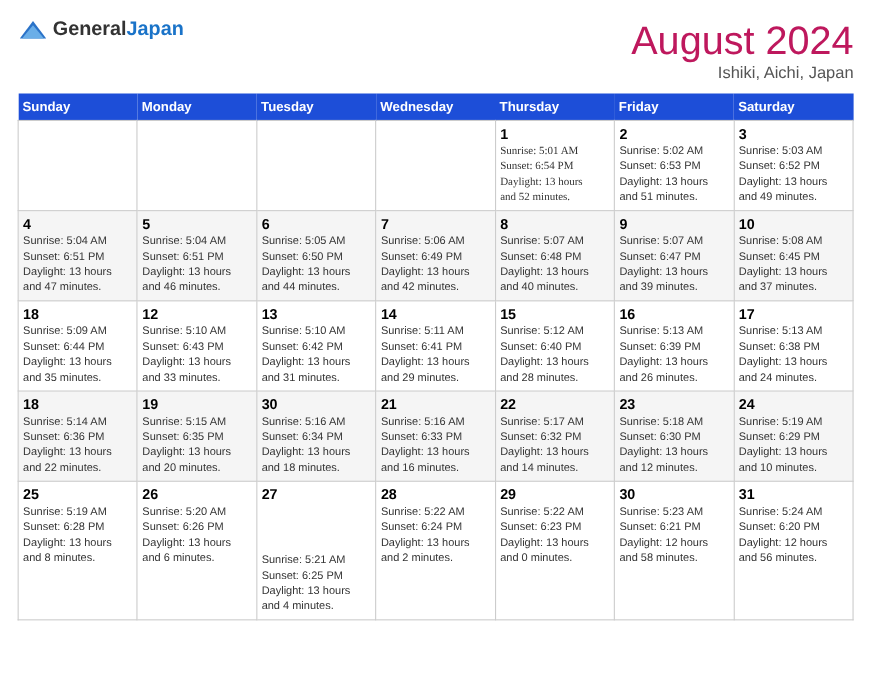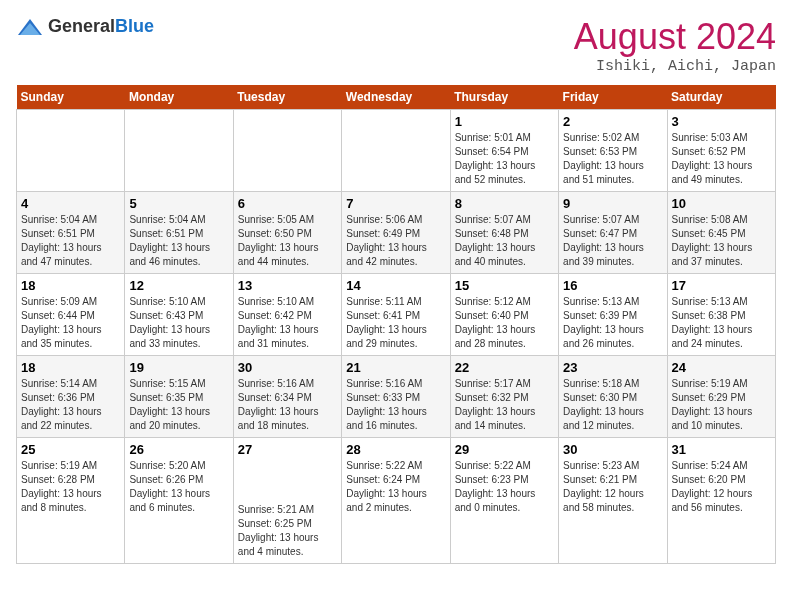--- a/index.html
+++ b/index.html
@@ -40,29 +40,28 @@
       text-align: right;
     }
     .month-title {
       font-size: 36px;
       font-weight: normal;
       color: #be185d;
     }
     .location-title {
       font-size: 15px;
       color: #555;
-      font-family: Liberation Mono, monospace;
     }
     table {
       width: 100%;
       border-collapse: collapse;
       font-size: 11px;
     }
     thead tr th {
-      background-color: #c2410c;
+      background-color: #1d4ed8;
       color: #fff;
       padding: 5px 4px;
       text-align: left;
       font-size: 12px;
       font-weight: bold;
     }
     tbody tr td {
       border: 1px solid #ccc;
       vertical-align: top;
       padding: 4px 4px;
@@ -91,21 +90,21 @@
 </head>
 <body>
 
 <div class="header">
   <div class="logo">
     <svg class="logo-icon" viewBox="0 0 28 20" xmlns="http://www.w3.org/2000/svg">
       <polygon points="14,2 26,18 2,18" fill="#2a72c8"></polygon>
       <polygon points="14,6 24,18 4,18" fill="#6aaee8"></polygon>
     </svg>
     <div>
-      <span class="logo-text-general">General</span><span class="logo-text-blue">Blue</span>
+      <span class="logo-text-general">General</span><span class="logo-text-blue">Japan</span>
     </div>
   </div>
   <div class="title-block">
     <div class="month-title">August 2024</div>
     <div class="location-title">Ishiki, Aichi, Japan</div>
   </div>
 </div>
 
 <table>
   <thead>
@@ -120,21 +119,21 @@
       </tr>
   </thead>
   <tbody id="calendar-body">
   <tr>
         <td class="empty-cell"></td>
         <td class="empty-cell"></td>
         <td class="empty-cell"></td>
         <td class="empty-cell"></td>
         <td>
           <span class="day-num">1</span>
-          <div class="day-info" style="white-space: pre-line;">Sunrise: 5:01 AM
+          <div class="day-info" style="white-space: pre-line; font-family: Liberation Serif, serif;">Sunrise: 5:01 AM
 Sunset: 6:54 PM
 Daylight: 13 hours
 and 52 minutes.</div>
         </td>
         <td>
           <span class="day-num">2</span>
           <div class="day-info" style="white-space: pre-line;">Sunrise: 5:02 AM
 Sunset: 6:53 PM
 Daylight: 13 hours
 and 51 minutes.</div>

